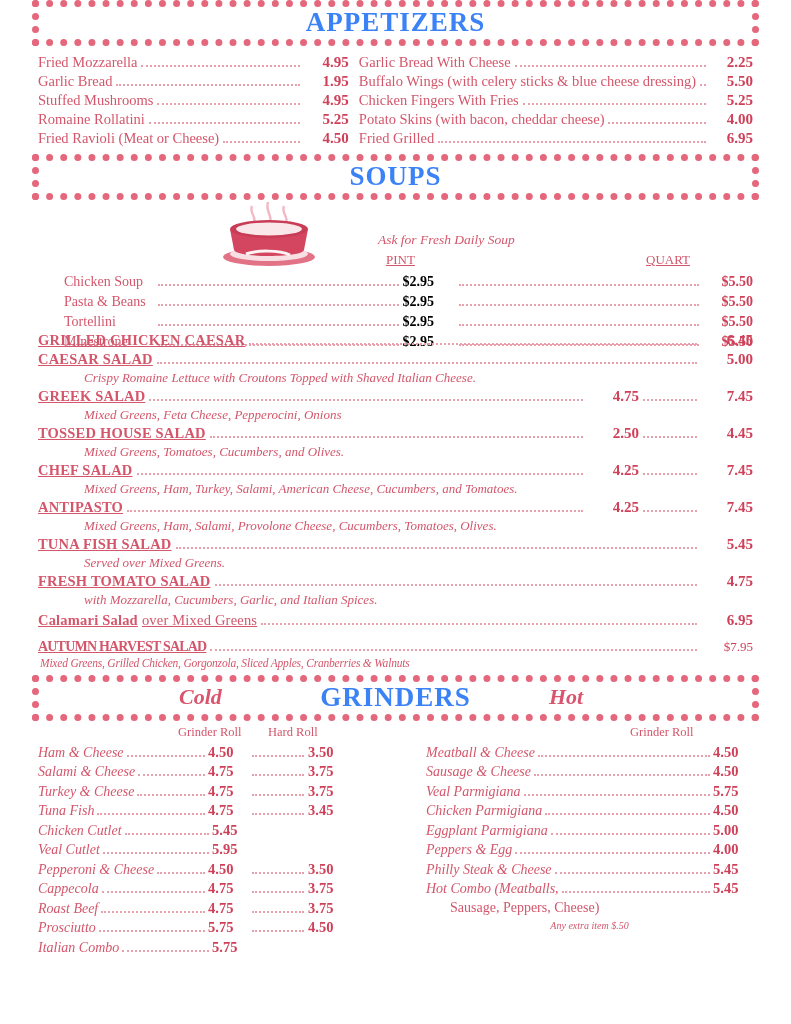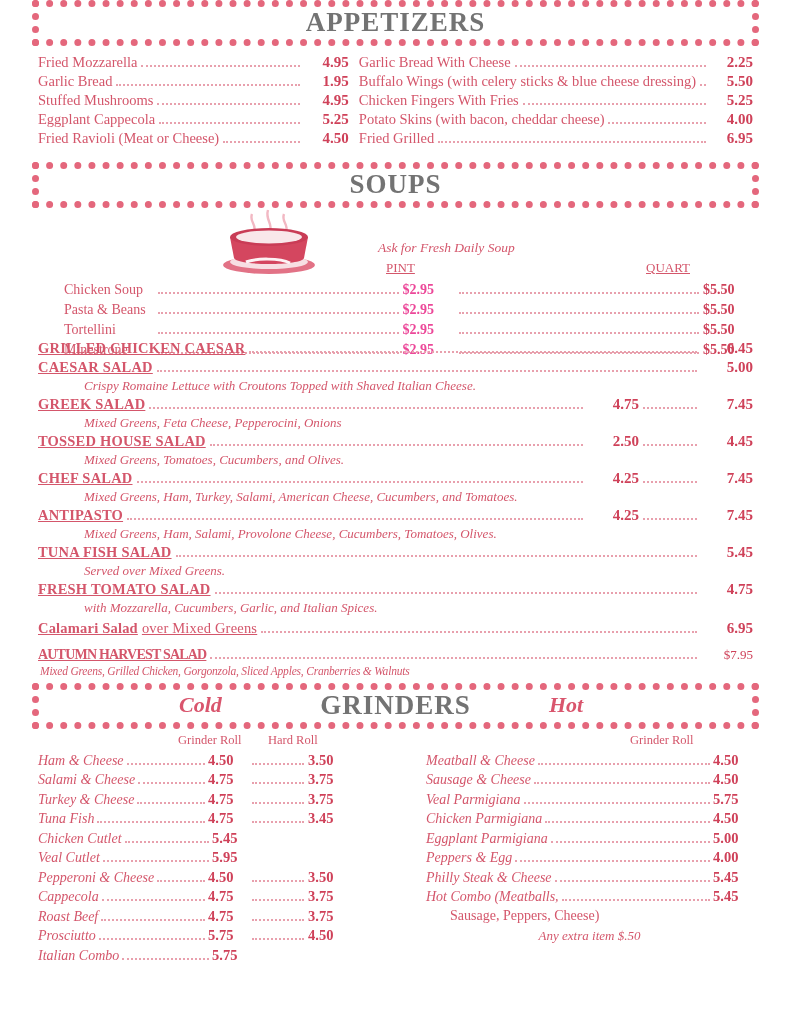--- a/index.html
+++ b/index.html
@@ -23,21 +23,21 @@
     border-bottom: 7px dotted #e4677c;
     height: 32px;
   }
   .band.sides { border-left: 7px dotted #e4677c; border-right: 7px dotted #e4677c; }
   .band-title {
     position: absolute; left: 0; right: 0; top: 50%;
     transform: translateY(-52%);
     text-align: center;
     font-size: 27px; font-weight: bold;
     letter-spacing: 1px;
-    color: #737373;
+    color: #3b82f6;
     font-family: "Liberation Serif", serif;
   }
   .band-side {
     position: absolute; top: 50%; transform: translateY(-55%);
     font-style: italic; font-weight: bold; font-size: 22px;
     color: #d9556d;
   }
   .band-col {
     position: absolute; top: 50%; transform: translateY(-50%);
     font-size: 13px; text-decoration: underline; color: #d4566b;
@@ -82,23 +82,23 @@
 
   
   .soup-wrap { position: relative; height: 128px; }
   .soup-note { position: absolute; left: 340px; top: 32px; font-style: italic; font-size: 13.5px; }
   .soup-hdr { position: absolute; top: 52px; left: 0; right: 0; height: 16px; }
   .soup-hdr span { position: absolute; font-size: 13px; text-decoration: underline; }
   .soup-rows { position: absolute; top: 70px; left: 26px; right: 0; }
   .soup-row { display: flex; align-items: baseline; font-size: 14px; margin: 4px 0; }
   .soup-row .nm { width: 90px; }
   .soup-row .d1 { flex: 1 1 auto; border-bottom: 2px dotted #e8a0ad; margin: 0 4px 4px; }
-  .soup-row .p1 { width: 52px; font-weight: bold; font-size: 14px; color: #ec4899; }
+  .soup-row .p1 { width: 52px; font-weight: bold; font-size: 14px; color: #000000; }
   .soup-row .d2 { flex: 1 1 auto; border-bottom: 2px dotted #e8a0ad; margin: 0 4px 4px; }
-  .soup-row .p2 { width: 50px; font-weight: bold; font-size: 14px; color: #cf4159; }
+  .soup-row .p2 { width: 50px; text-align: right; font-weight: bold; font-size: 14px; color: #cf4159; }
 
   
   .bowl { position: absolute; left: 178px; top: -2px; width: 110px; height: 72px; }
 
   
   .salad-row { display: flex; align-items: baseline; font-size: 14.5px; margin: 2px 0; }
   .salad-name {
     flex: 0 0 auto; font-weight: bold; text-decoration: underline;
     letter-spacing: 0.2px;
   }
@@ -145,21 +145,21 @@
             <span class="nm">Garlic Bread</span>
             <span class="dots"></span>
             <span class="pr w">1.95</span>
           </div>
           <div class="row">
             <span class="nm">Stuffed Mushrooms</span>
             <span class="dots"></span>
             <span class="pr w">4.95</span>
           </div>
           <div class="row">
-            <span class="nm">Eggplant Cappecola</span>
+            <span class="nm">Romaine Rollatini</span>
             <span class="dots"></span>
             <span class="pr w">5.25</span>
           </div>
           <div class="row">
             <span class="nm">Fried Ravioli (Meat or Cheese)</span>
             <span class="dots"></span>
             <span class="pr w">4.50</span>
           </div>
         </div>
       <div class="col right" id="app-right">
@@ -185,21 +185,21 @@
           </div>
           <div class="row">
             <span class="nm">Fried Grilled</span>
             <span class="dots"></span>
             <span class="pr w2">6.95</span>
           </div>
         </div>
     </div>
   </div>
 
-  <div class="band sides" style="margin-top:12px;">
+  <div class="band sides" style="margin-top:4px;">
     <div class="band-title">SOUPS</div>
   </div>
   <div class="sec soup-wrap">
     <svg class="bowl" viewBox="0 0 110 72">
       <path d="M36 8 C33 16, 41 18, 38 26" stroke="#f2b8c3" stroke-width="2.4" fill="none"></path>
       <path d="M52 4 C49 14, 57 17, 54 26" stroke="#f2b8c3" stroke-width="2.4" fill="none"></path>
       <path d="M68 8 C65 16, 73 18, 70 26" stroke="#f2b8c3" stroke-width="2.4" fill="none"></path>
       <ellipse cx="53" cy="59" rx="46" ry="9" fill="#e27286"></ellipse>
       <ellipse cx="53" cy="56" rx="39" ry="7" fill="#f7dfe3"></ellipse>
       <path d="M14 31 L18 52 C20 60, 86 60, 88 52 L92 31 Z" fill="#d4465f"></path>
@@ -452,18 +452,18 @@
               <span class="g-dots"></span>
               <span class="g-p">5.45</span>
             </div>
             <div class="g-row">
               <span class="g-name">Hot Combo (Meatballs,</span>
               <span class="g-dots"></span>
               <span class="g-p">5.45</span>
             </div>
           </div>
         <div class="g-cont">Sausage, Peppers, Cheese)</div>
-        <div class="center-it" style="margin-top:4px;font-size:13px;">Any extra item $.50</div>
+        <div class="center-it" style="margin-top:4px;font-size:10px;">Any extra item $.50</div>
       </div>
     </div>
   </div>
 
 </div>
 
 </body></html>

